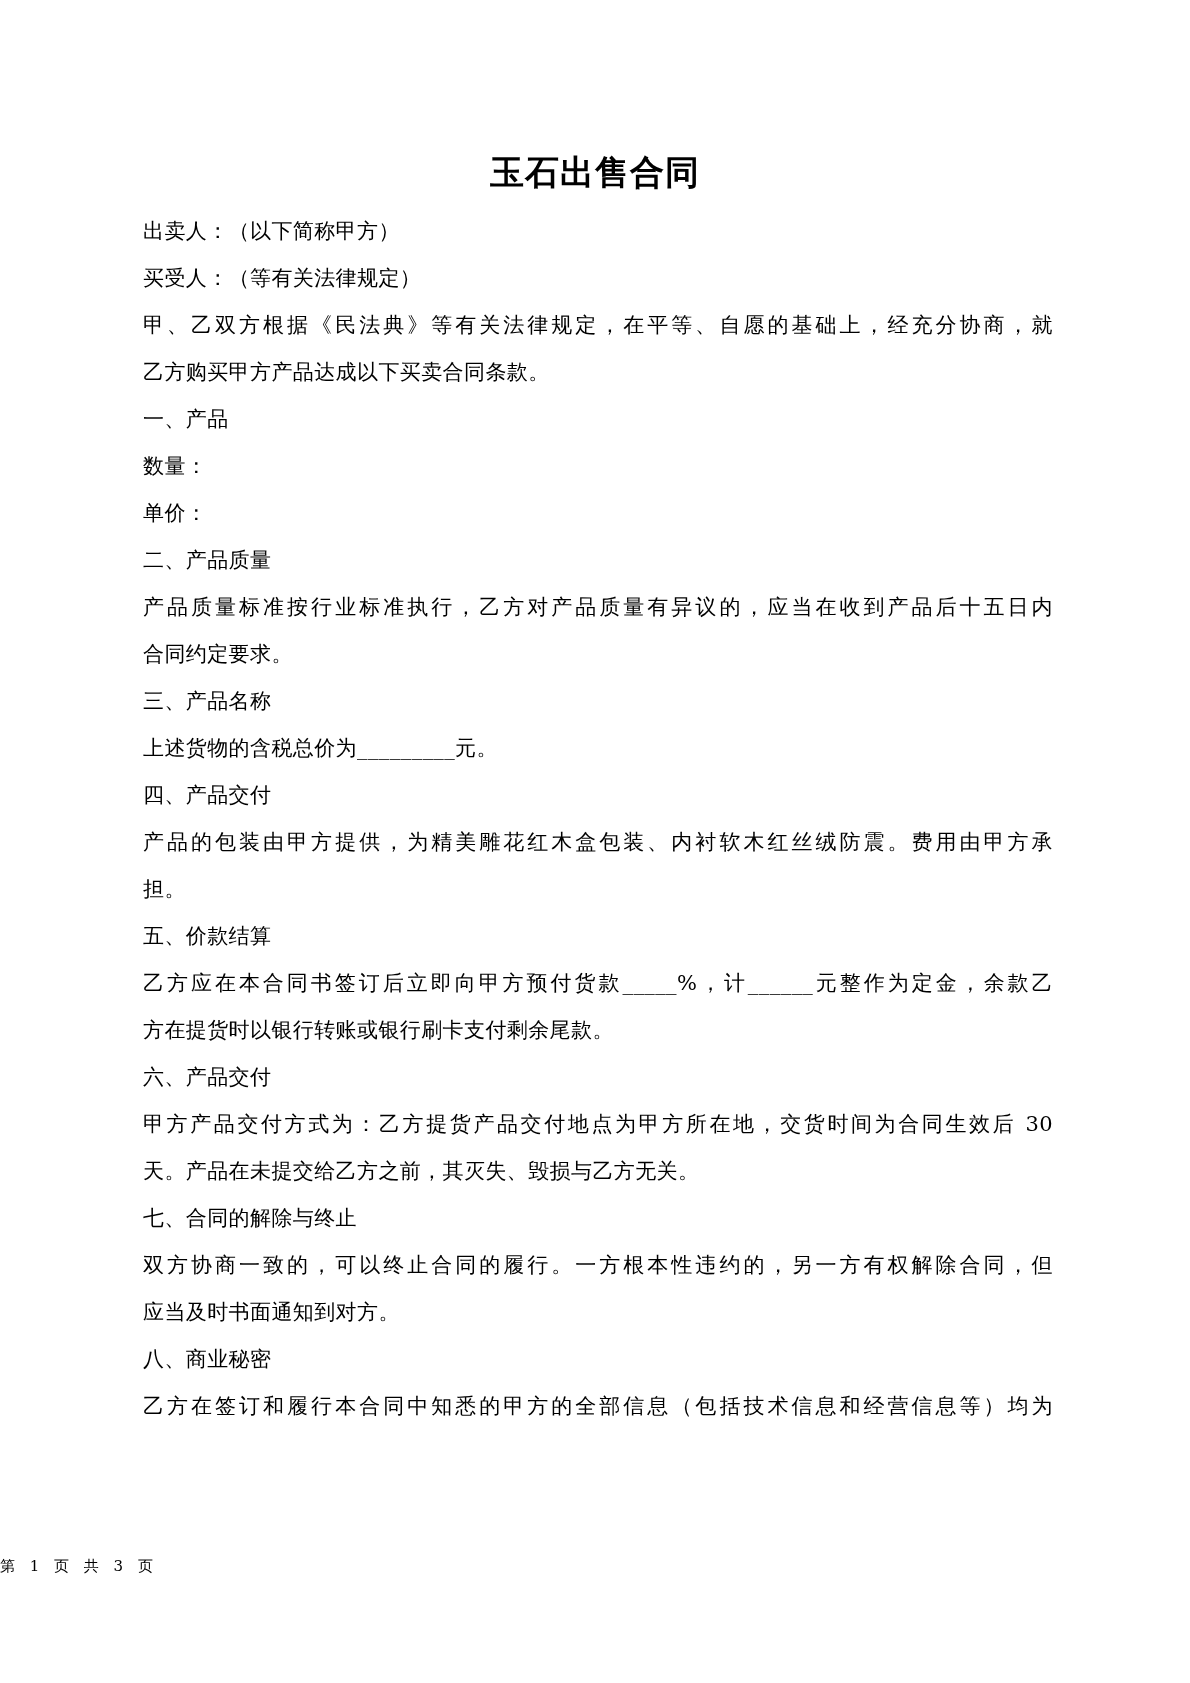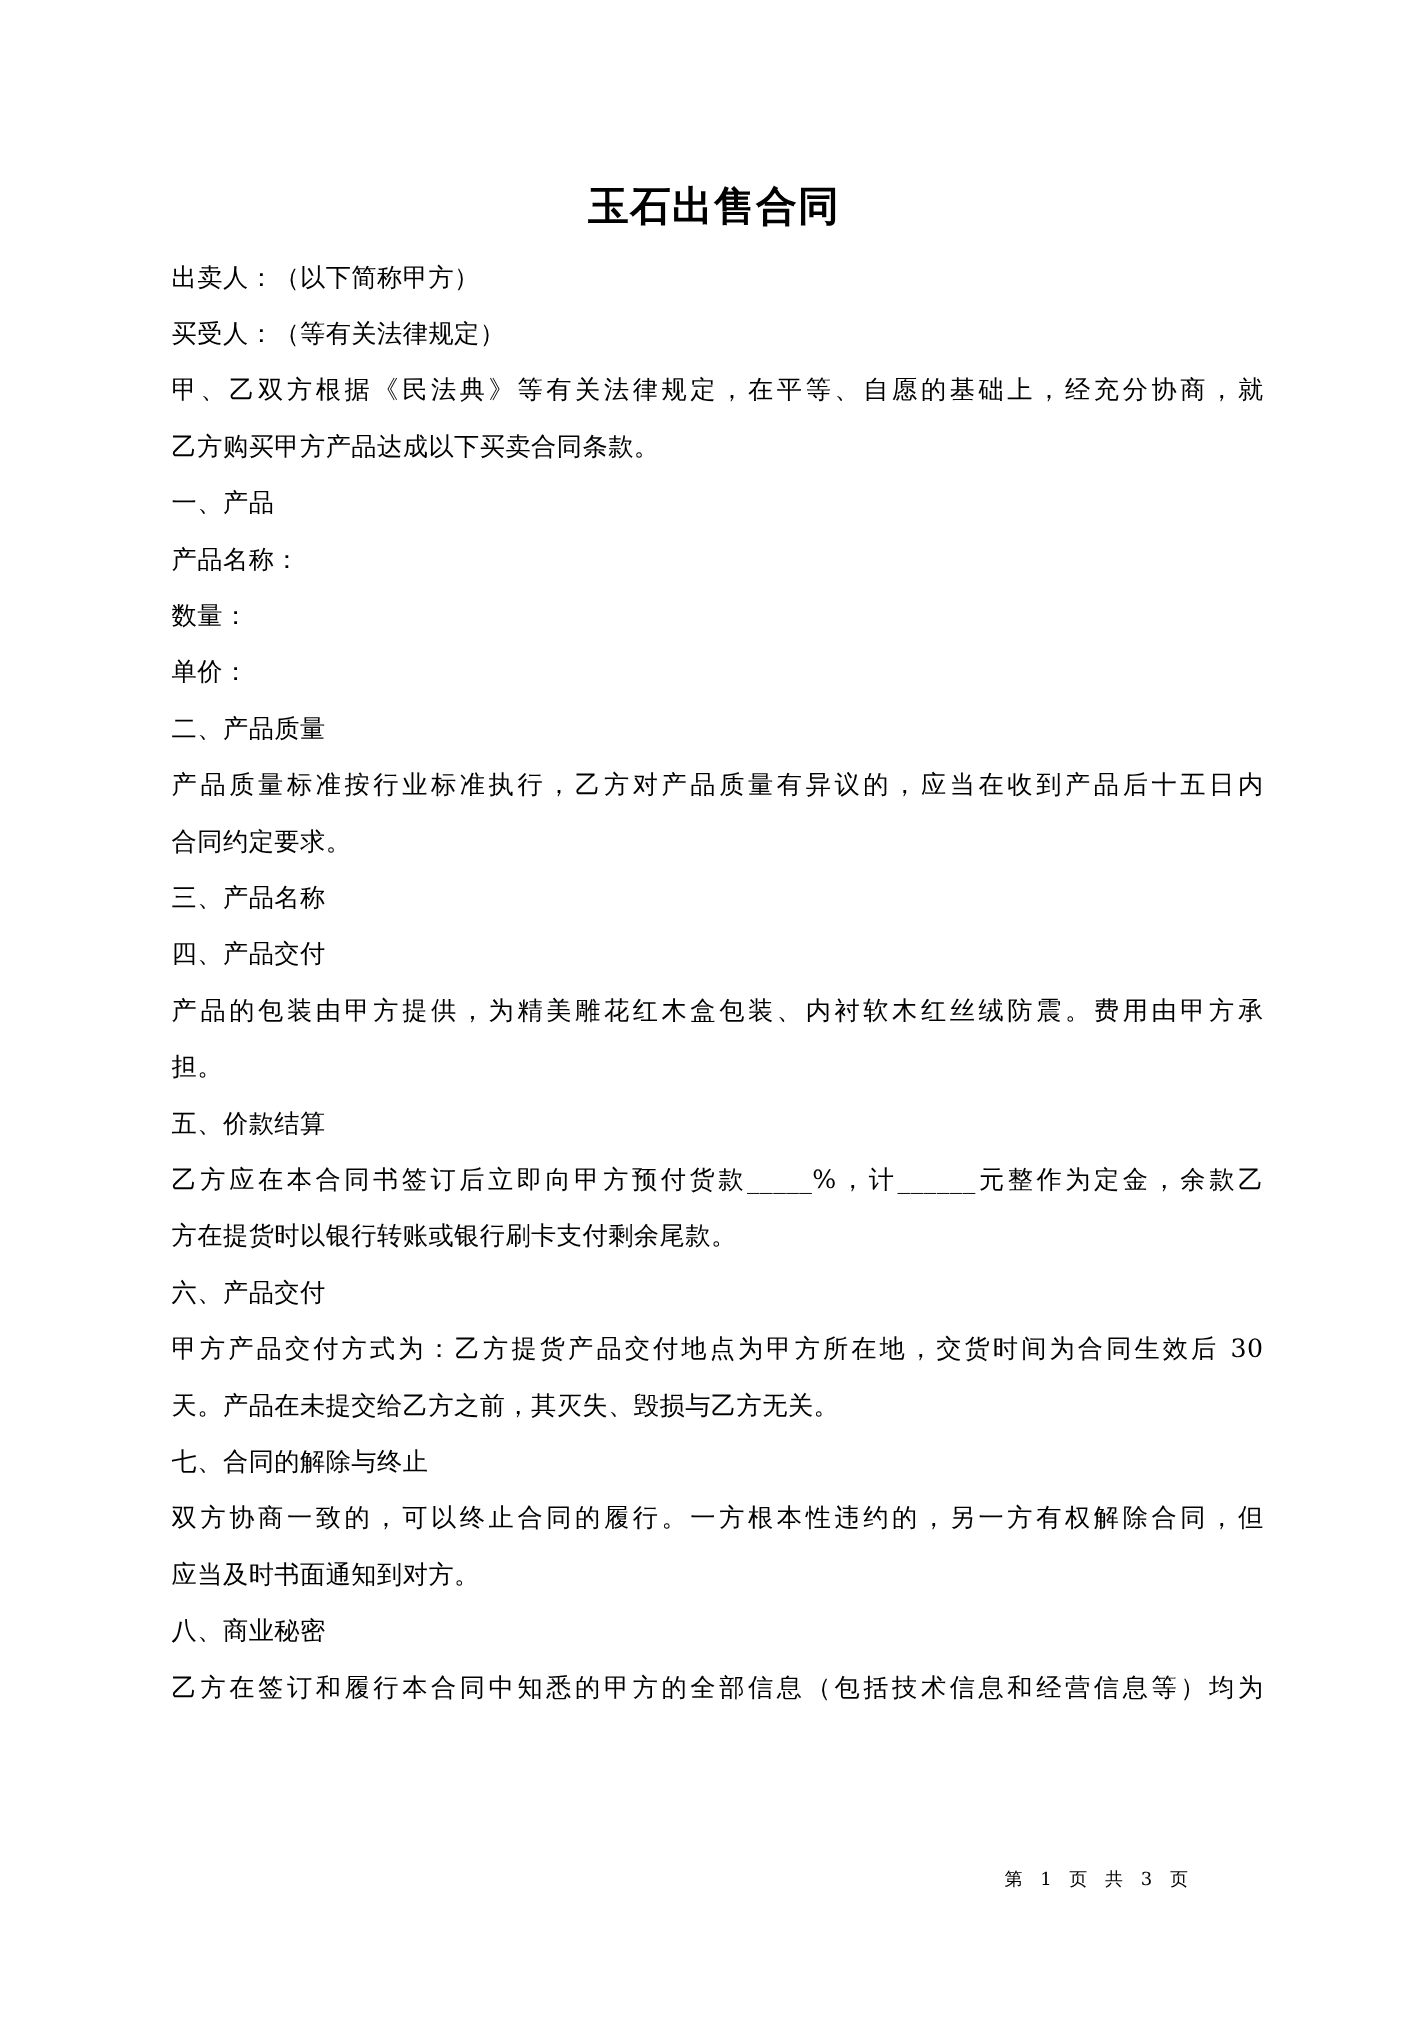--- a/index.html
+++ b/index.html
@@ -50,46 +50,46 @@
       text-align: justify;
       text-align-last: justify;
       white-space: normal;
       overflow: hidden;
     }
     .footer {
       position: absolute;
       left: 0;
       width: 992px;
       top: 1556px;
-      text-align: right;
+      text-align: left;
       font-size: 15px;
       line-height: 20px;
       word-spacing: 6px;
       letter-spacing: 2px;
     }
   </style>
 </head>
 <body>
 
 <div class="page">
   <div class="title">玉石出售合同</div>
 
   <div class="body-text">
     <div class="line">出卖人：（以下简称甲方）</div>
     <div class="line">买受人：（等有关法律规定）</div>
     <div class="line justify">甲、乙双方根据《民法典》等有关法律规定，在平等、自愿的基础上，经充分协商，就</div>
     <div class="line">乙方购买甲方产品达成以下买卖合同条款。</div>
     <div class="line">一、产品</div>
-    <div class="line">产品名称：</div>
     <div class="line">数量：</div>
     <div class="line">单价：</div>
     <div class="line">二、产品质量</div>
     <div class="line justify">产品质量标准按行业标准执行，乙方对产品质量有异议的，应当在收到产品后十五日内</div>
     <div class="line">合同约定要求。</div>
     <div class="line">三、产品名称</div>
+    <div class="line">上述货物的含税总价为_________元。</div>
     <div class="line">四、产品交付</div>
     <div class="line justify">产品的包装由甲方提供，为精美雕花红木盒包装、内衬软木红丝绒防震。费用由甲方承</div>
     <div class="line">担。</div>
     <div class="line">五、价款结算</div>
     <div class="line justify">乙方应在本合同书签订后立即向甲方预付货款_____%，计______元整作为定金，余款乙</div>
     <div class="line">方在提货时以银行转账或银行刷卡支付剩余尾款。</div>
     <div class="line">六、产品交付</div>
     <div class="line justify">甲方产品交付方式为：乙方提货产品交付地点为甲方所在地，交货时间为合同生效后 30</div>
     <div class="line">天。产品在未提交给乙方之前，其灭失、毁损与乙方无关。</div>
     <div class="line">七、合同的解除与终止</div>

